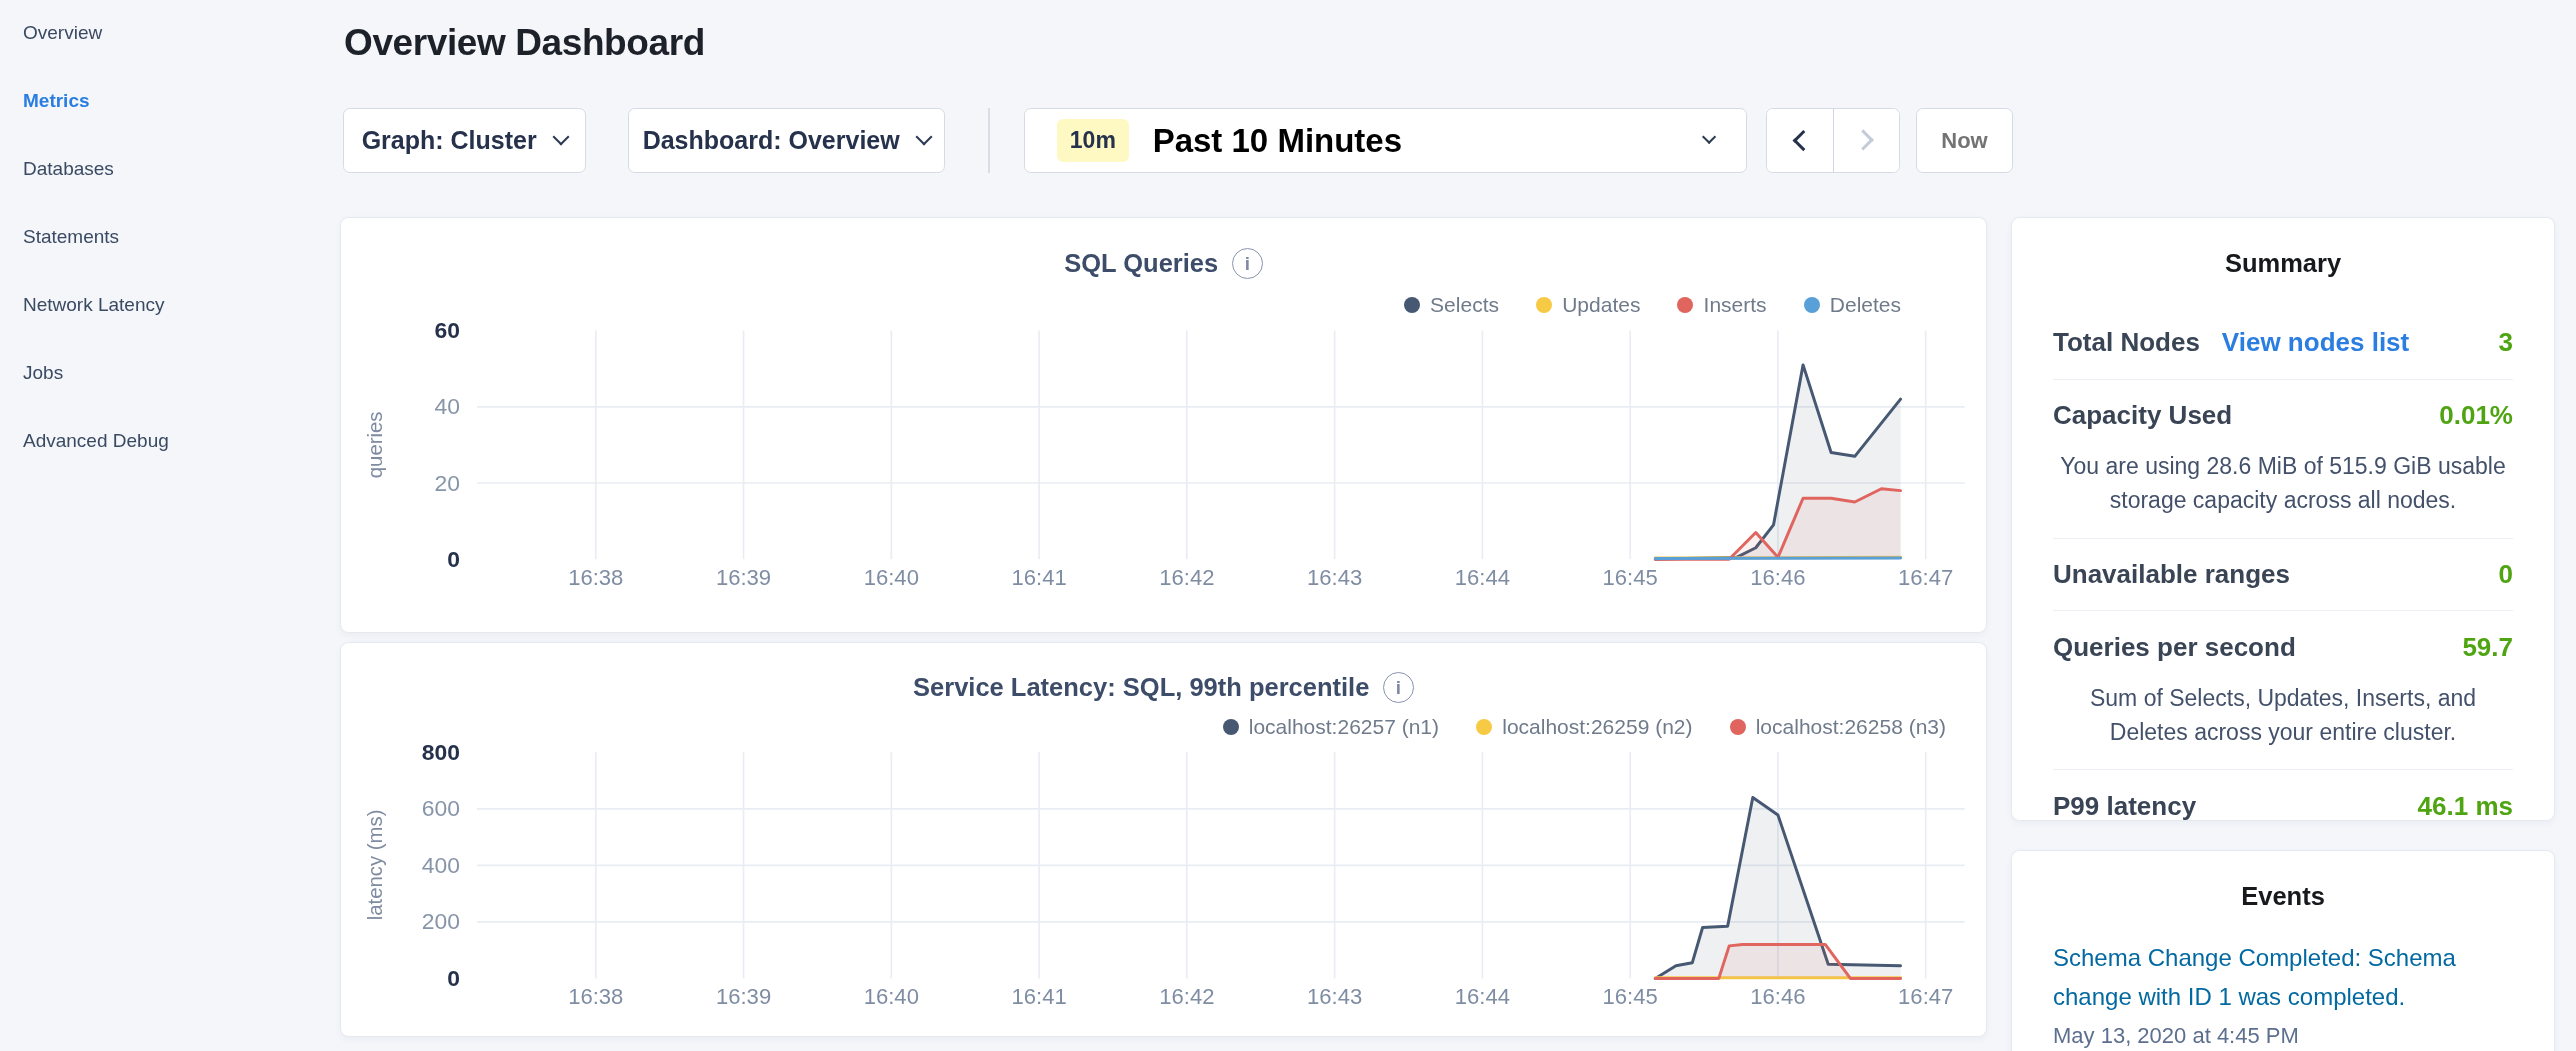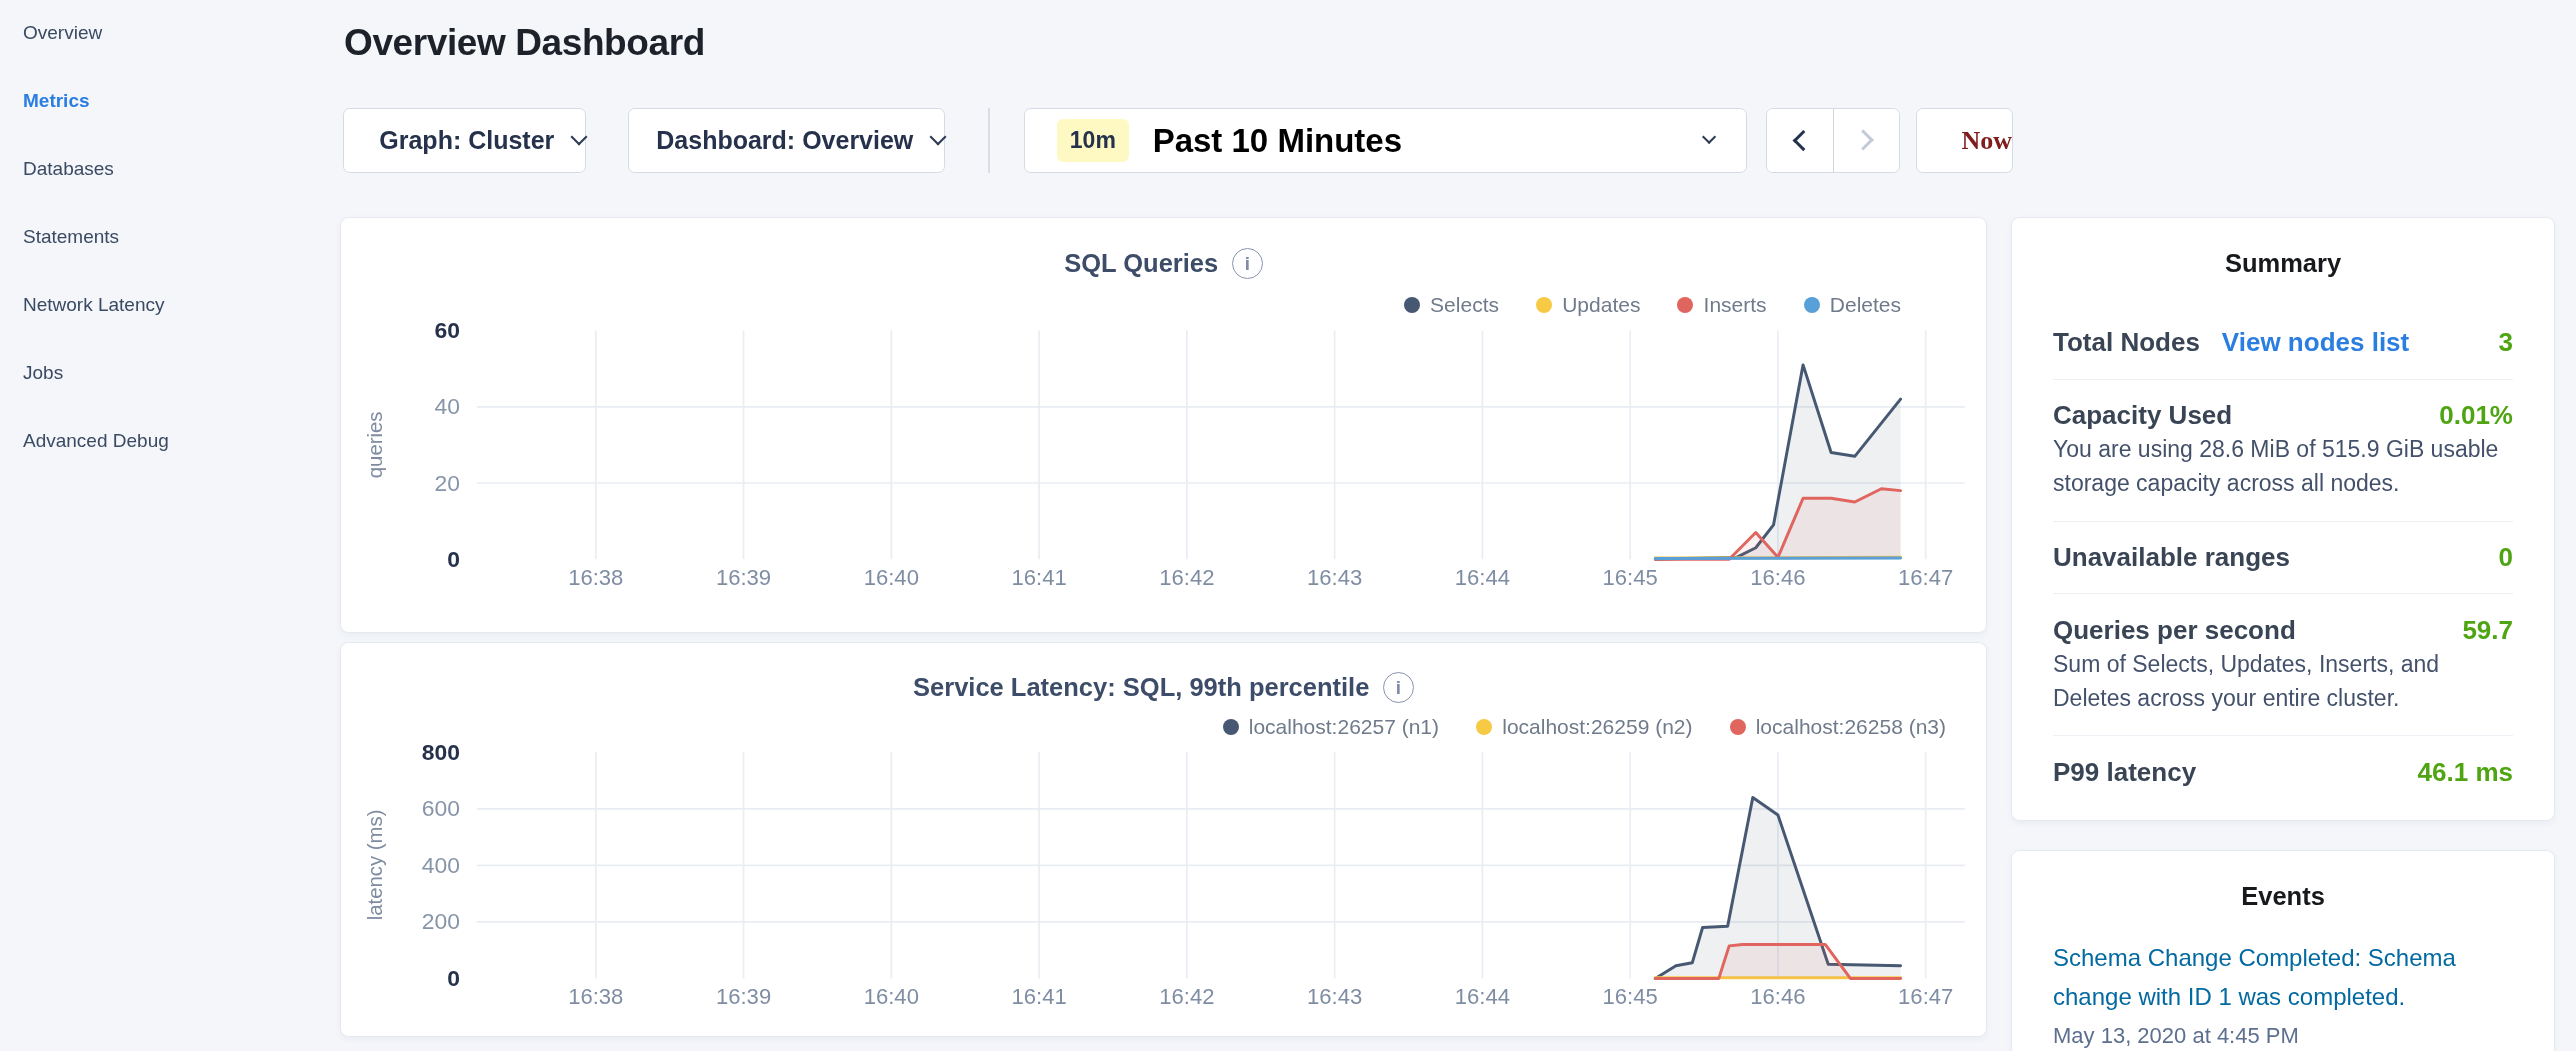--- a/index.html
+++ b/index.html
@@ -19,21 +19,21 @@
   }
   .sidebar li.active { color:#2a7de1; font-weight:700; }
   
   .page-title {
     position:absolute; left:344px; top:22px;
     font-size:37px; font-weight:600; color:#1d2129; letter-spacing:-0.4px;
   }
   
   .ctl { position:absolute; top:108px; height:65px; background:#fff;
     border:1.7px solid #d5dbe5; border-radius:6.8px; display:flex; align-items:center;
-    justify-content:flex-end; cursor:pointer; font-family:inherit; }
+    justify-content:center; cursor:pointer; font-family:inherit; }
   .btn-graph { left:343px; width:243px; }
   .btn-dashboard { left:628px; width:317px; }
   .ctl .lbl { font-size:25px; font-weight:700; color:#26324c; }
   .chev {
     display:inline-block; width:12px; height:12px;
     border-right:2.6px solid #2c3a52; border-bottom:2.6px solid #2c3a52;
     transform:rotate(45deg); margin-left:18.7px; margin-top:-6.8px;
   }
   .vdivider { position:absolute; left:988px; top:108px; width:1.7px; height:65px; background:#d9dee6; }
   .time-select { left:1024px; width:723px; justify-content:flex-start; padding:0 32px; }
@@ -47,21 +47,21 @@
     position:absolute; left:1766px; top:108px; width:134px; height:65px;
     background:#fff; border:1.7px solid #d5dbe5; border-radius:6.8px;
     display:flex; overflow:hidden;
   }
   .arrow-btn { flex:1; display:flex; align-items:center; justify-content:center;
     background:#fff; border:none; cursor:pointer; }
   .arrow-btn:first-child { border-right:1.7px solid #cfd6e0; }
   .arr-left { width:14.5px; height:14.5px; border-left:3.8px solid #26324c; border-bottom:3.8px solid #26324c; transform:rotate(45deg); margin-left:6.8px; }
   .arr-right { width:14.5px; height:14.5px; border-left:3.8px solid #c3cbd8; border-bottom:3.8px solid #c3cbd8; transform:rotate(-135deg); margin-right:6.8px; }
   .now-btn { left:1916px; width:97px; }
-  .now-btn .lbl { color:#7f1d1d; font-size:26px;font-family:Liberation Serif, serif; }
+  .now-btn .lbl { color:#737373; font-size:22px; }
   
   .card { position:absolute; background:#fff; border:1.7px solid #e5e9ef;
     border-radius:8.5px; box-shadow:0 2.6px 6.8px rgba(60,75,100,0.05); }
   .chart-card-1 { left:340px; top:217px; width:1647px; height:416px; }
   .chart-card-2 { left:340px; top:642px; width:1647px; height:395px; }
   .chart-title {
     position:absolute; left:0; right:0; display:flex; align-items:center; justify-content:center;
     font-size:25.5px; font-weight:700; color:#3d4d69;
   }
   .chart-card-1 .chart-title { top:30px; }
@@ -83,21 +83,21 @@
   
   .summary-card { left:2011px; top:217px; width:544px; height:604px; padding:0 41px; }
   .panel-title { margin-top:31px; text-align:center; font-size:25.5px; font-weight:700; color:#17191d; }
   .summary-rows { position:absolute; left:41px; right:41px; top:89px; }
   .srow { padding:20.4px 0; border-bottom:1.7px solid #eceff4; }
   .srow:last-child { border-bottom:none; }
   .srow-top { display:flex; align-items:center; }
   .srow-label { font-size:26px; font-weight:700; color:#394455; white-space:nowrap; }
   .srow-link { font-size:26px; font-weight:700; color:#2a7de1; margin-left:22px; text-decoration:none; cursor:pointer; white-space:nowrap; }
   .srow-value { margin-left:auto; font-size:26px; font-weight:700; color:#4fa412; white-space:nowrap; }
-  .srow-sub { font-size:23px; color:#44516b; line-height:34px; margin-top:1px; }
+  .srow-sub { font-size:23px; color:#44516b; line-height:34px; margin-top:18px;text-align:center; }
   
   .events-card { left:2011px; top:850px; width:544px; height:238px; padding:0 41px; }
   .event-item { margin-top:27px; }
   .event-text { font-size:24px; color:#0369a1; line-height:39px;margin-top:20px; }
   .event-time { font-size:22px; color:#5d6f8f; margin-top:6.8px; }
 </style>
 </head>
 <body>
 
 <nav class="sidebar">

